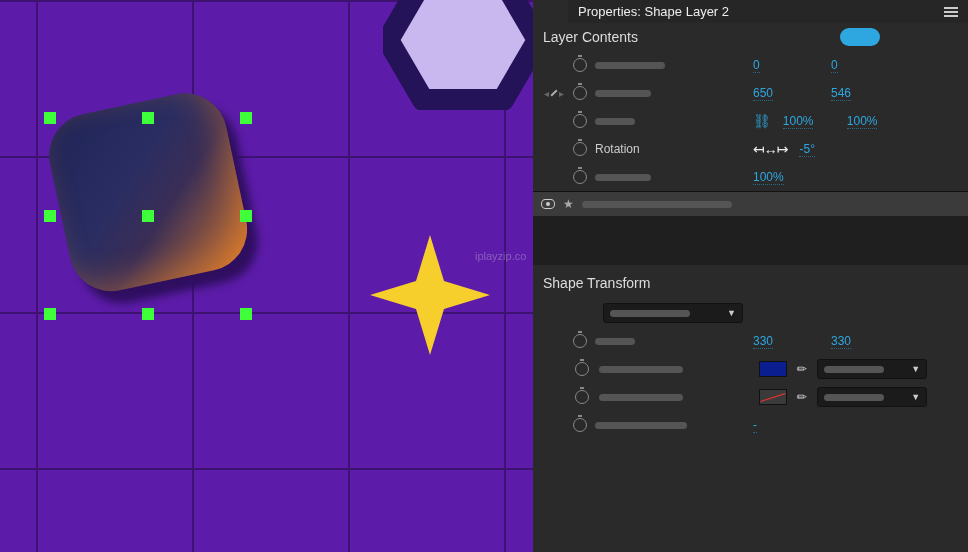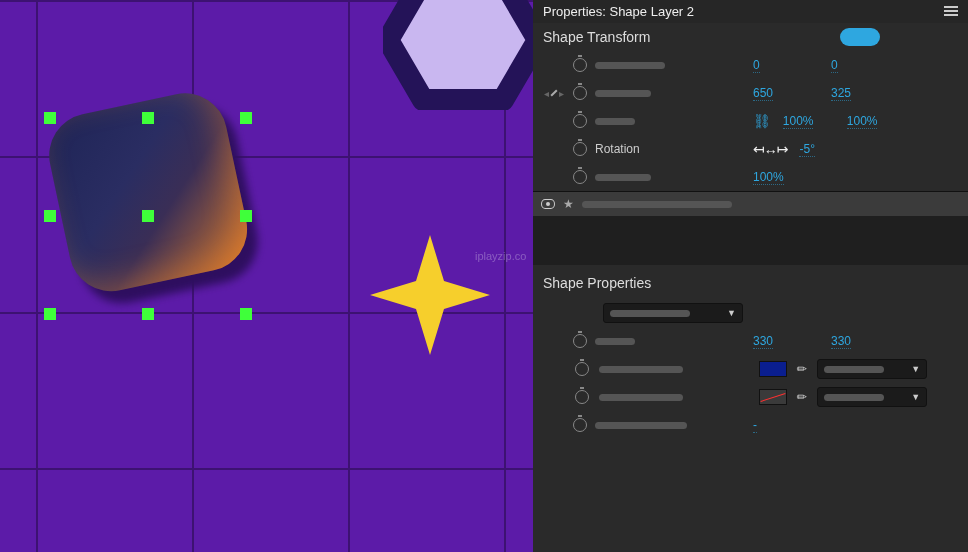--- a/index.html
+++ b/index.html
@@ -62,23 +62,24 @@
   }
 
   .panel {
     flex: 1;
     background: #2a2a2a;
     color: #ccc;
     display: flex;
     flex-direction: column;
   }
   .header {
-    display: flex; align-items: flex-start;
+    display: flex; align-items: center;
     padding: 4px 10px;
     background: #262626;
+    margin-left: 35px;
   }
   .header-title { color: #eee; font-size: 13px; }
   .hamburger { margin-left: auto; cursor: pointer; }
   .hamburger div { width: 14px; height: 2px; background: #ccc; margin: 2px 0; }
 
   .section-title {
     color: #ddd; font-size: 14px;
     padding: 10px 10px 8px 10px;
   }
   .row {
@@ -280,21 +281,21 @@
   <div class="header">
     <span class="header-title">Properties: Shape Layer 2</span>
     <div class="hamburger">
       <div></div>
         <div></div>
         <div></div>
     </div>
   </div>
 
   <div class="row">
-    <span class="section-title" style="padding:0">Shape Transform</span>
+    <span class="section-title" style="padding:0">Layer Contents</span>
     <div style="flex:1"></div>
     <div class="toggle-pill"></div>
     <div style="width:70px"></div>
   </div>
 
   <div class="row">
     <div class="indent"></div>
     <div class="stopwatch"></div>
     <div class="label-slot">
         <div class="skeleton skel-a"></div>
@@ -307,21 +308,21 @@
     <div class="keyframe-nav" style="width:22px;justify-content:center">
       <span class="nav-arrow">◂</span>
       <span class="diamond"></span>
       <span class="nav-arrow">▸</span>
     </div>
     <div class="stopwatch"></div>
     <div class="label-slot">
         <div class="skeleton skel-b"></div>
       </div>
     <div class="value-col"><span class="value">650</span></div>
-    <div class="value-col"><span class="value">325</span></div>
+    <div class="value-col"><span class="value">546</span></div>
   </div>
 
   <div class="row">
     <div class="indent"></div>
     <div class="stopwatch"></div>
     <div class="label-slot">
         <div class="skeleton skel-d"></div>
       </div>
     <span class="link-icon">⛓</span>
     <div class="value-col" style="width:56px"><span class="value">100%</span></div>
@@ -348,21 +349,21 @@
   </div>
 
   <div class="content-list">
     <div class="content-item">
       <span class="eye"></span>
       <span class="star-icon">★</span>
       <div class="skeleton skel-row"></div>
     </div>
   </div>
 
-  <div class="section-title">Shape Properties</div>
+  <div class="section-title">Shape Transform</div>
 
   <div class="row">
     <div class="indent"></div>
       <div class="indent"></div>
     <div class="dropdown big-dropdown">
       <div class="skeleton" style="width:80px"></div>
       <span class="caret">▼</span>
     </div>
   </div>
 

